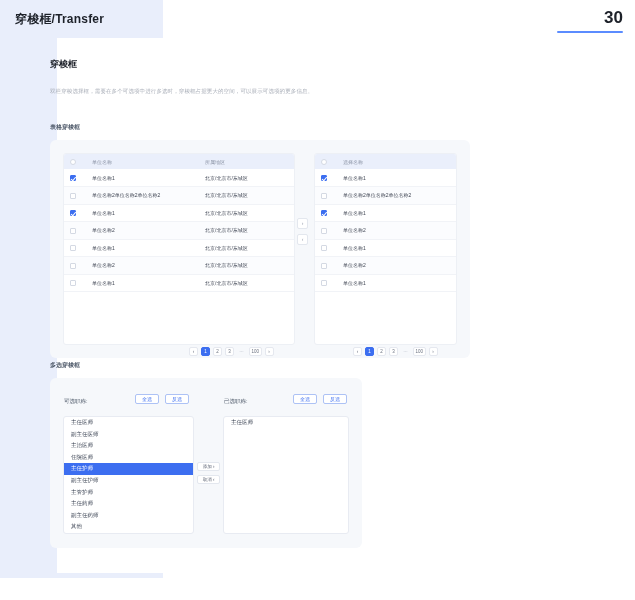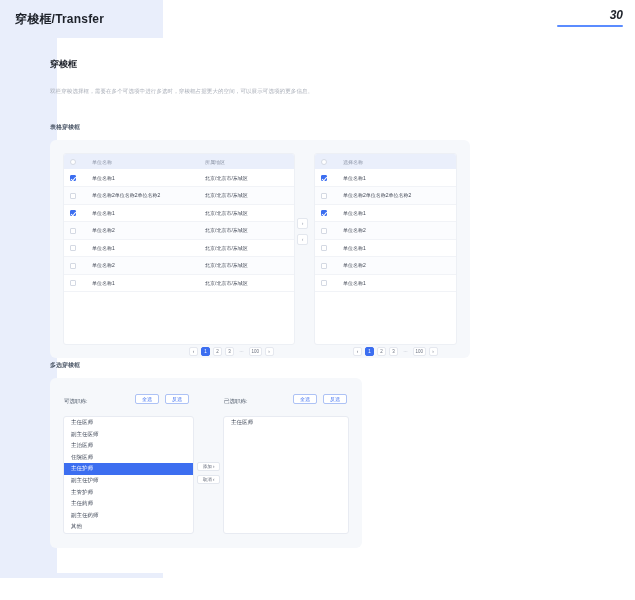--- a/index.html
+++ b/index.html
@@ -27,21 +27,21 @@
   .page-title {
     position: absolute; left: 15px; top: 11px;
     font-size: 12px; font-weight: bold; color: #1d2129;
     letter-spacing: .2px; white-space: nowrap;
   }
   
   .counter-wrap {
     position: absolute; right: 12px; top: 8px;
     width: 75px; text-align: right;
   }
-  .counter-num { font-size: 12px; color: #1d2129; font-weight: bold; display:block;font-style:italic; }
+  .counter-num { font-size: 17px; color: #1d2129; font-weight: bold; display:block; }
   .counter-bar {
     margin-top: 3px; margin-left: auto;
     width: 66px; height: 2px; background: #5b8cff; border-radius: 1px;
   }
 
   
   .sheet {
     position: absolute; left: 57px; top: 38px;
     width: 578px; height: 535px;
     background: #fff;

